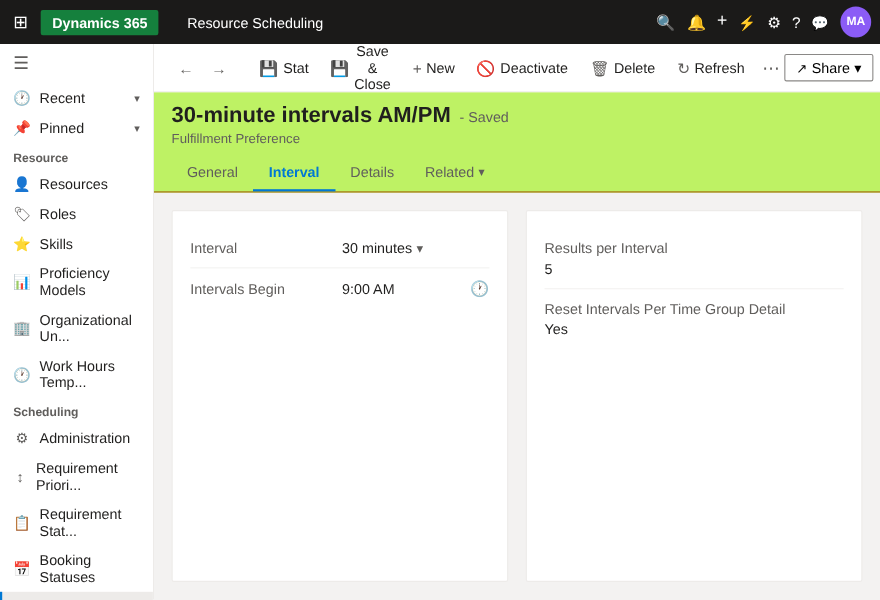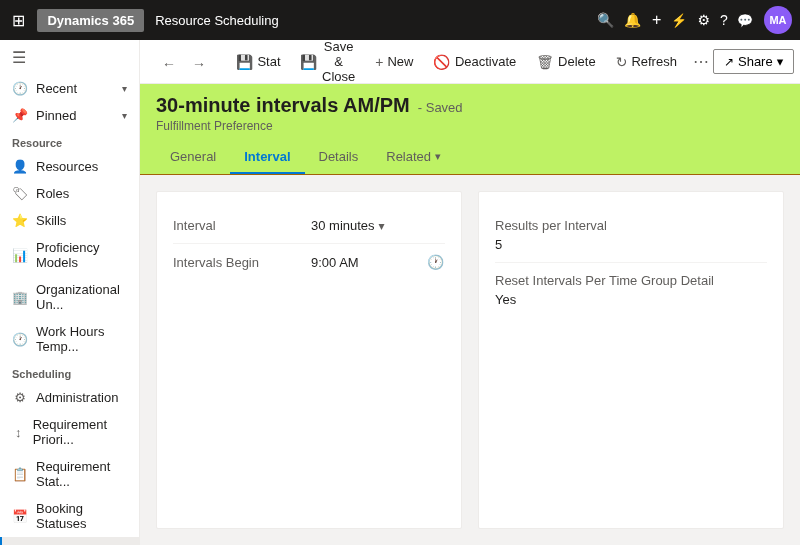--- a/index.html
+++ b/index.html
@@ -11,29 +11,29 @@
       height: 40px;
       display: flex;
       align-items: center;
       padding: 0 8px;
       flex-shrink: 0;
       background: #1b1a19;
     }
     .top-nav-left { display: flex; align-items: center; gap: 8px; }
     .nav-grid-icon { color: #fff; font-size: 16px; cursor: pointer; padding: 4px; }
     .nav-app-name {
-      background: #737373;
+      background: #15803d;
       color: #fff;
       padding: 4px 10px;
       border-radius: 2px;
       font-size: 13px;
       font-weight: 600;
       white-space: nowrap;
     }
-    .nav-module-name { color: #fff; font-size: 13px; margin-left: 3px; }
+    .nav-module-name { color: #fff; font-size: 13px; margin-left: 18px; }
     .top-nav-right { margin-left: auto; display: flex; align-items: center; gap: 10px; color: #fff; }
     .top-nav-right span { font-size: 16px; cursor: pointer; }
     .avatar {
       width: 28px; height: 28px; border-radius: 50%;
       background: #8b5cf6; color: #fff;
       display: flex; align-items: center; justify-content: center;
       font-size: 11px; font-weight: 600; cursor: pointer;
     }
 
     

